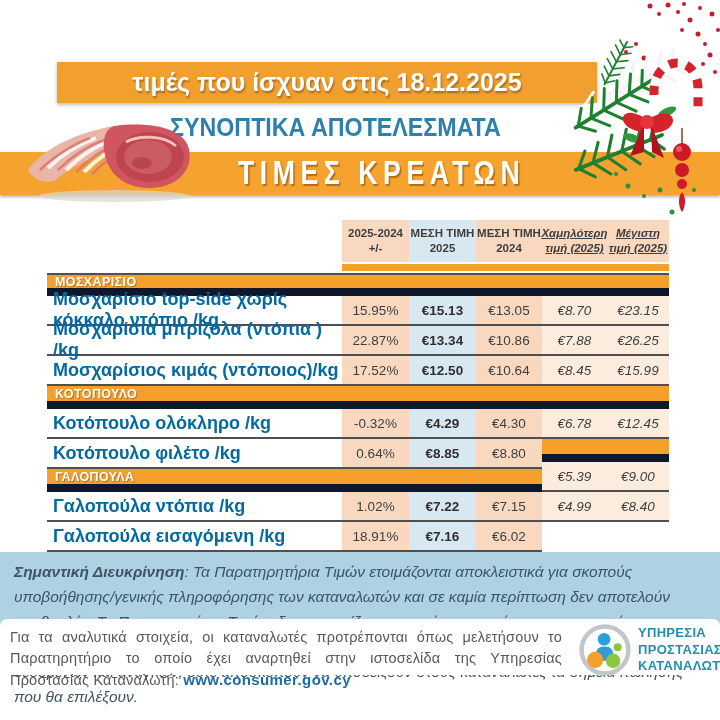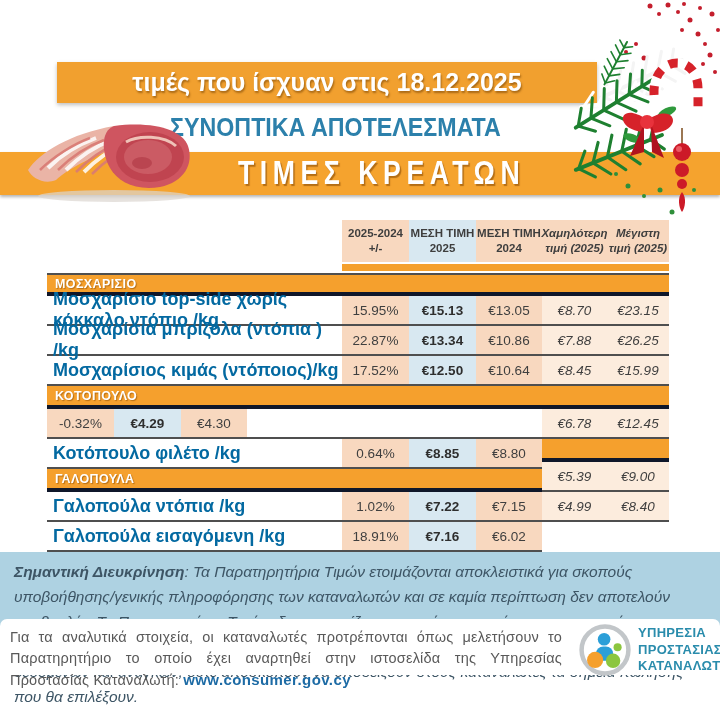--- a/index.html
+++ b/index.html
@@ -28,27 +28,27 @@
   .deco-svg { position:absolute; left:532px; top:0; z-index:4; }
 
   
   .mtable { position:absolute; left:35px; top:220px; width:495px; z-index:1;margin-left:12px; }
   .rtable { position:absolute; left:542px; top:220px; width:127px; z-index:1; }
   .mt-row { display:flex; }
   .w-name { width:295px; } .w-diff { width:67px; } .w-a25 { width:67px; } .w-a24 { width:66px; }
   .w-min { width:65px; } .w-max { width:62px; }
   .hd { height:42px; display:flex; flex-direction:column; align-items:center; justify-content:center;
         font-size:11.5px; font-weight:700; color:#3e3e3e; line-height:1.3; text-align:center; }
-  .hd.it { font-style:italic; }
+  .hd.it { font-style:italic;text-decoration:underline; }
   .bg-peach { background:#f8d8bf; }
   .bg-blue  { background:#d8e8f1; }
   .bg-lpeach{ background:#fcecdd; }
   .strip-row { margin-top:2px; margin-bottom:2px; height:7px; }
   .strip-orange { background:#f5a02d; height:7px; }
-  .band { height:23px; background:#f5a02d; border-bottom:4px solid #0f172a; color:#ffffff; font-weight:700;
+  .band { height:23px; background:#f5a02d; border-bottom:8px solid #0f172a; color:#ffffff; font-weight:700;
           font-size:12.5px; display:flex; align-items:center; padding-left:8px; letter-spacing:.4px;
           text-shadow:1px 1px 1px rgba(130,70,0,.55); }
   .band.first { border-top:2px solid #4f4f4f; }
   .trow { height:30px; border-bottom:2px solid #4f4f4f; }
   .cell { display:flex; align-items:center; height:100%; }
   .cell.name { padding-left:6px; font-size:18px; font-weight:600; color:#0369a1; }
   .cell.num  { justify-content:center; font-size:13.5px; color:#3f3f3f; }
   .cell.num.b { font-weight:700; color:#2e2e2e; }
   .cell.num.it { font-style:italic; }
 
@@ -196,20 +196,21 @@
     </div>
     <div class="mt-row trow">
       <div class="cell name w-name">Μοσχαρίσιος κιμάς (ντόποιος)/kg</div>
       <div class="cell num w-diff bg-peach">17.52%</div>
       <div class="cell num b w-a25 bg-blue">€12.50</div>
       <div class="cell num w-a24 bg-peach">€10.64</div>
     </div>
 
     <div class="band">ΚΟΤΟΠΟΥΛΟ</div>
     <div class="mt-row trow">
+      <div class="cell name w-name">Κοτόπουλο ολόκληρο /kg</div>
       <div class="cell num w-diff bg-peach">-0.32%</div>
       <div class="cell num b w-a25 bg-blue">€4.29</div>
       <div class="cell num w-a24 bg-peach">€4.30</div>
     </div>
     <div class="mt-row trow">
       <div class="cell name w-name">Κοτόπουλο φιλέτο /kg</div>
       <div class="cell num w-diff bg-peach">0.64%</div>
       <div class="cell num b w-a25 bg-blue">€8.85</div>
       <div class="cell num w-a24 bg-peach">€8.80</div>
     </div>

